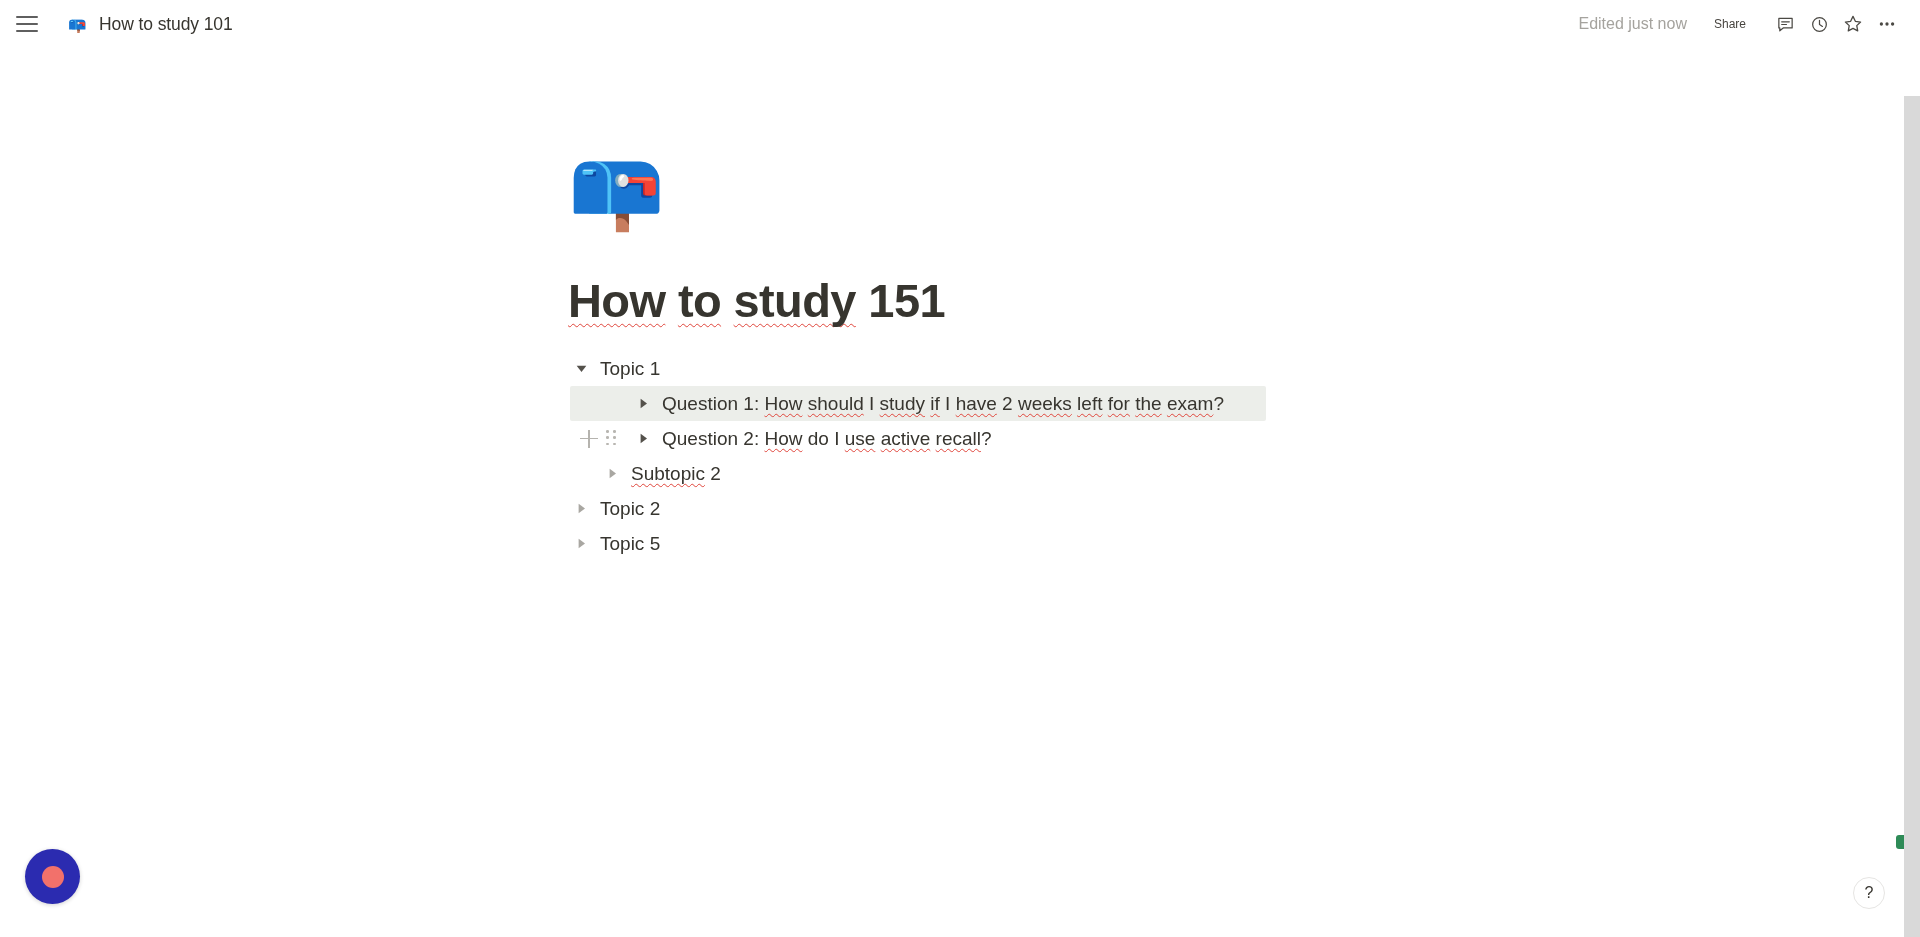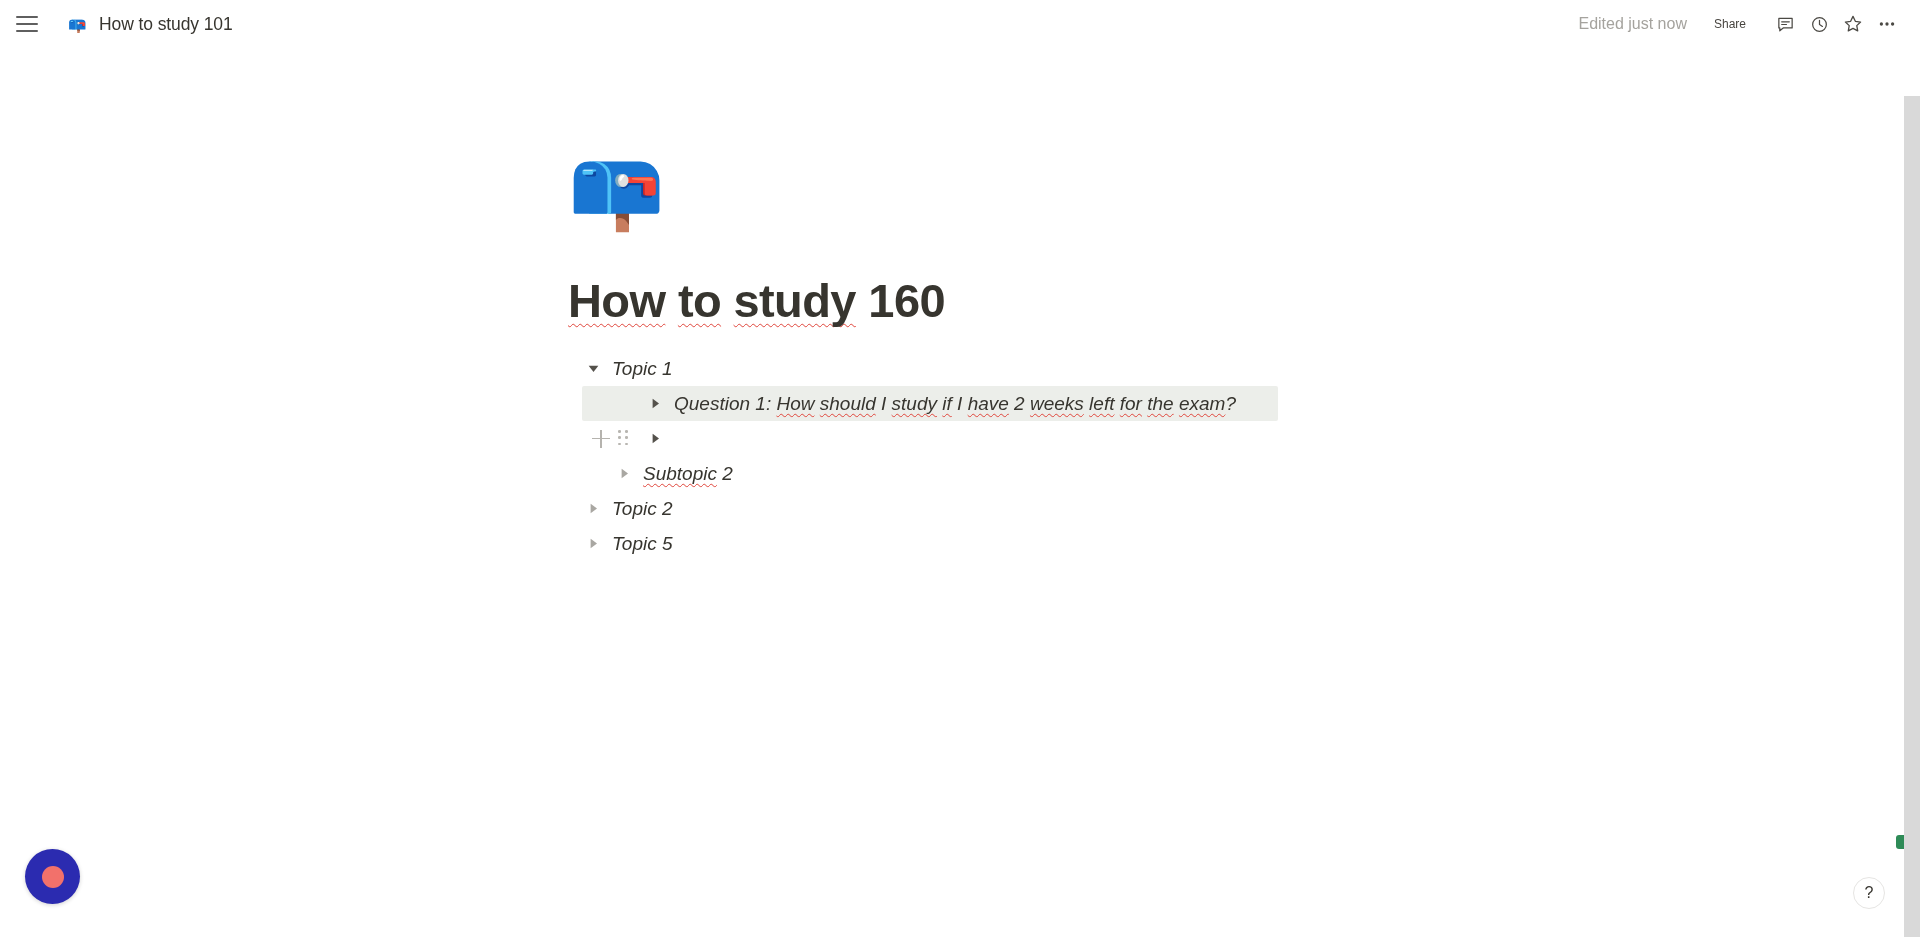--- a/index.html
+++ b/index.html
@@ -113,23 +113,22 @@
     text-decoration-skip-ink: none;
     text-underline-offset: 3px;
     text-decoration-thickness: 1px;
   }
   .page-title .sq { text-underline-offset: 6px; }
 
   
   .toggles {
     position: absolute;
     top: 303px;
-    left: 14px;
+    left: 2px;
     width: 900px;
-    font-style: italic;
   }
   .trow {
     position: relative;
     height: 35px;
     display: flex;
     align-items: center;
     font-size: 19px;
     color: #37352f;
     white-space: nowrap;
   }
@@ -281,21 +280,21 @@
       </svg>
     </div>
   </div>
 </div>
 
 <div class="page">
   <div class="content">
 
     <div class="page-emoji">📪</div>
 
-    <h1 class="page-title" id="page-title"><span class="sq">How</span><span> </span><span class="sq">to</span><span> </span><span class="sq">study</span><span> 160</span></h1>
+    <h1 class="page-title" id="page-title"><span class="sq">How</span><span> </span><span class="sq">to</span><span> </span><span class="sq">study</span><span> 151</span></h1>
 
     <div class="toggles" id="toggle-list">
         <div class="trow ind0">
           <div class="tri">
             <svg width="11" height="11" viewBox="0 0 10 10">
               <path d="M0.6 2.4h8.8L5 8.2z" fill="#54514b"></path>
             </svg>
           </div>
           <div class="tlabel"><span>Topic 1</span></div>
         </div>
@@ -317,20 +316,21 @@
               <i></i>
               <i></i>
               <i></i>
             </div>
           </div>
           <div class="tri">
             <svg width="11" height="11" viewBox="0 0 10 10">
               <path d="M2.4 0.6v8.8L8.2 5z" fill="#54514b"></path>
             </svg>
           </div>
+          <div class="tlabel"><span>Question 2: </span><span class="sq">How</span><span> do I </span><span class="sq">use</span><span> </span><span class="sq">active</span><span> </span><span class="sq">recall</span><span>?</span></div>
         </div>
         <div class="trow ind1">
           <div class="tri">
             <svg width="11" height="11" viewBox="0 0 10 10">
               <path d="M2.4 0.6v8.8L8.2 5z" fill="#a9a7a2"></path>
             </svg>
           </div>
           <div class="tlabel"><span class="sq">Subtopic</span><span> 2</span></div>
         </div>
         <div class="trow ind0">

